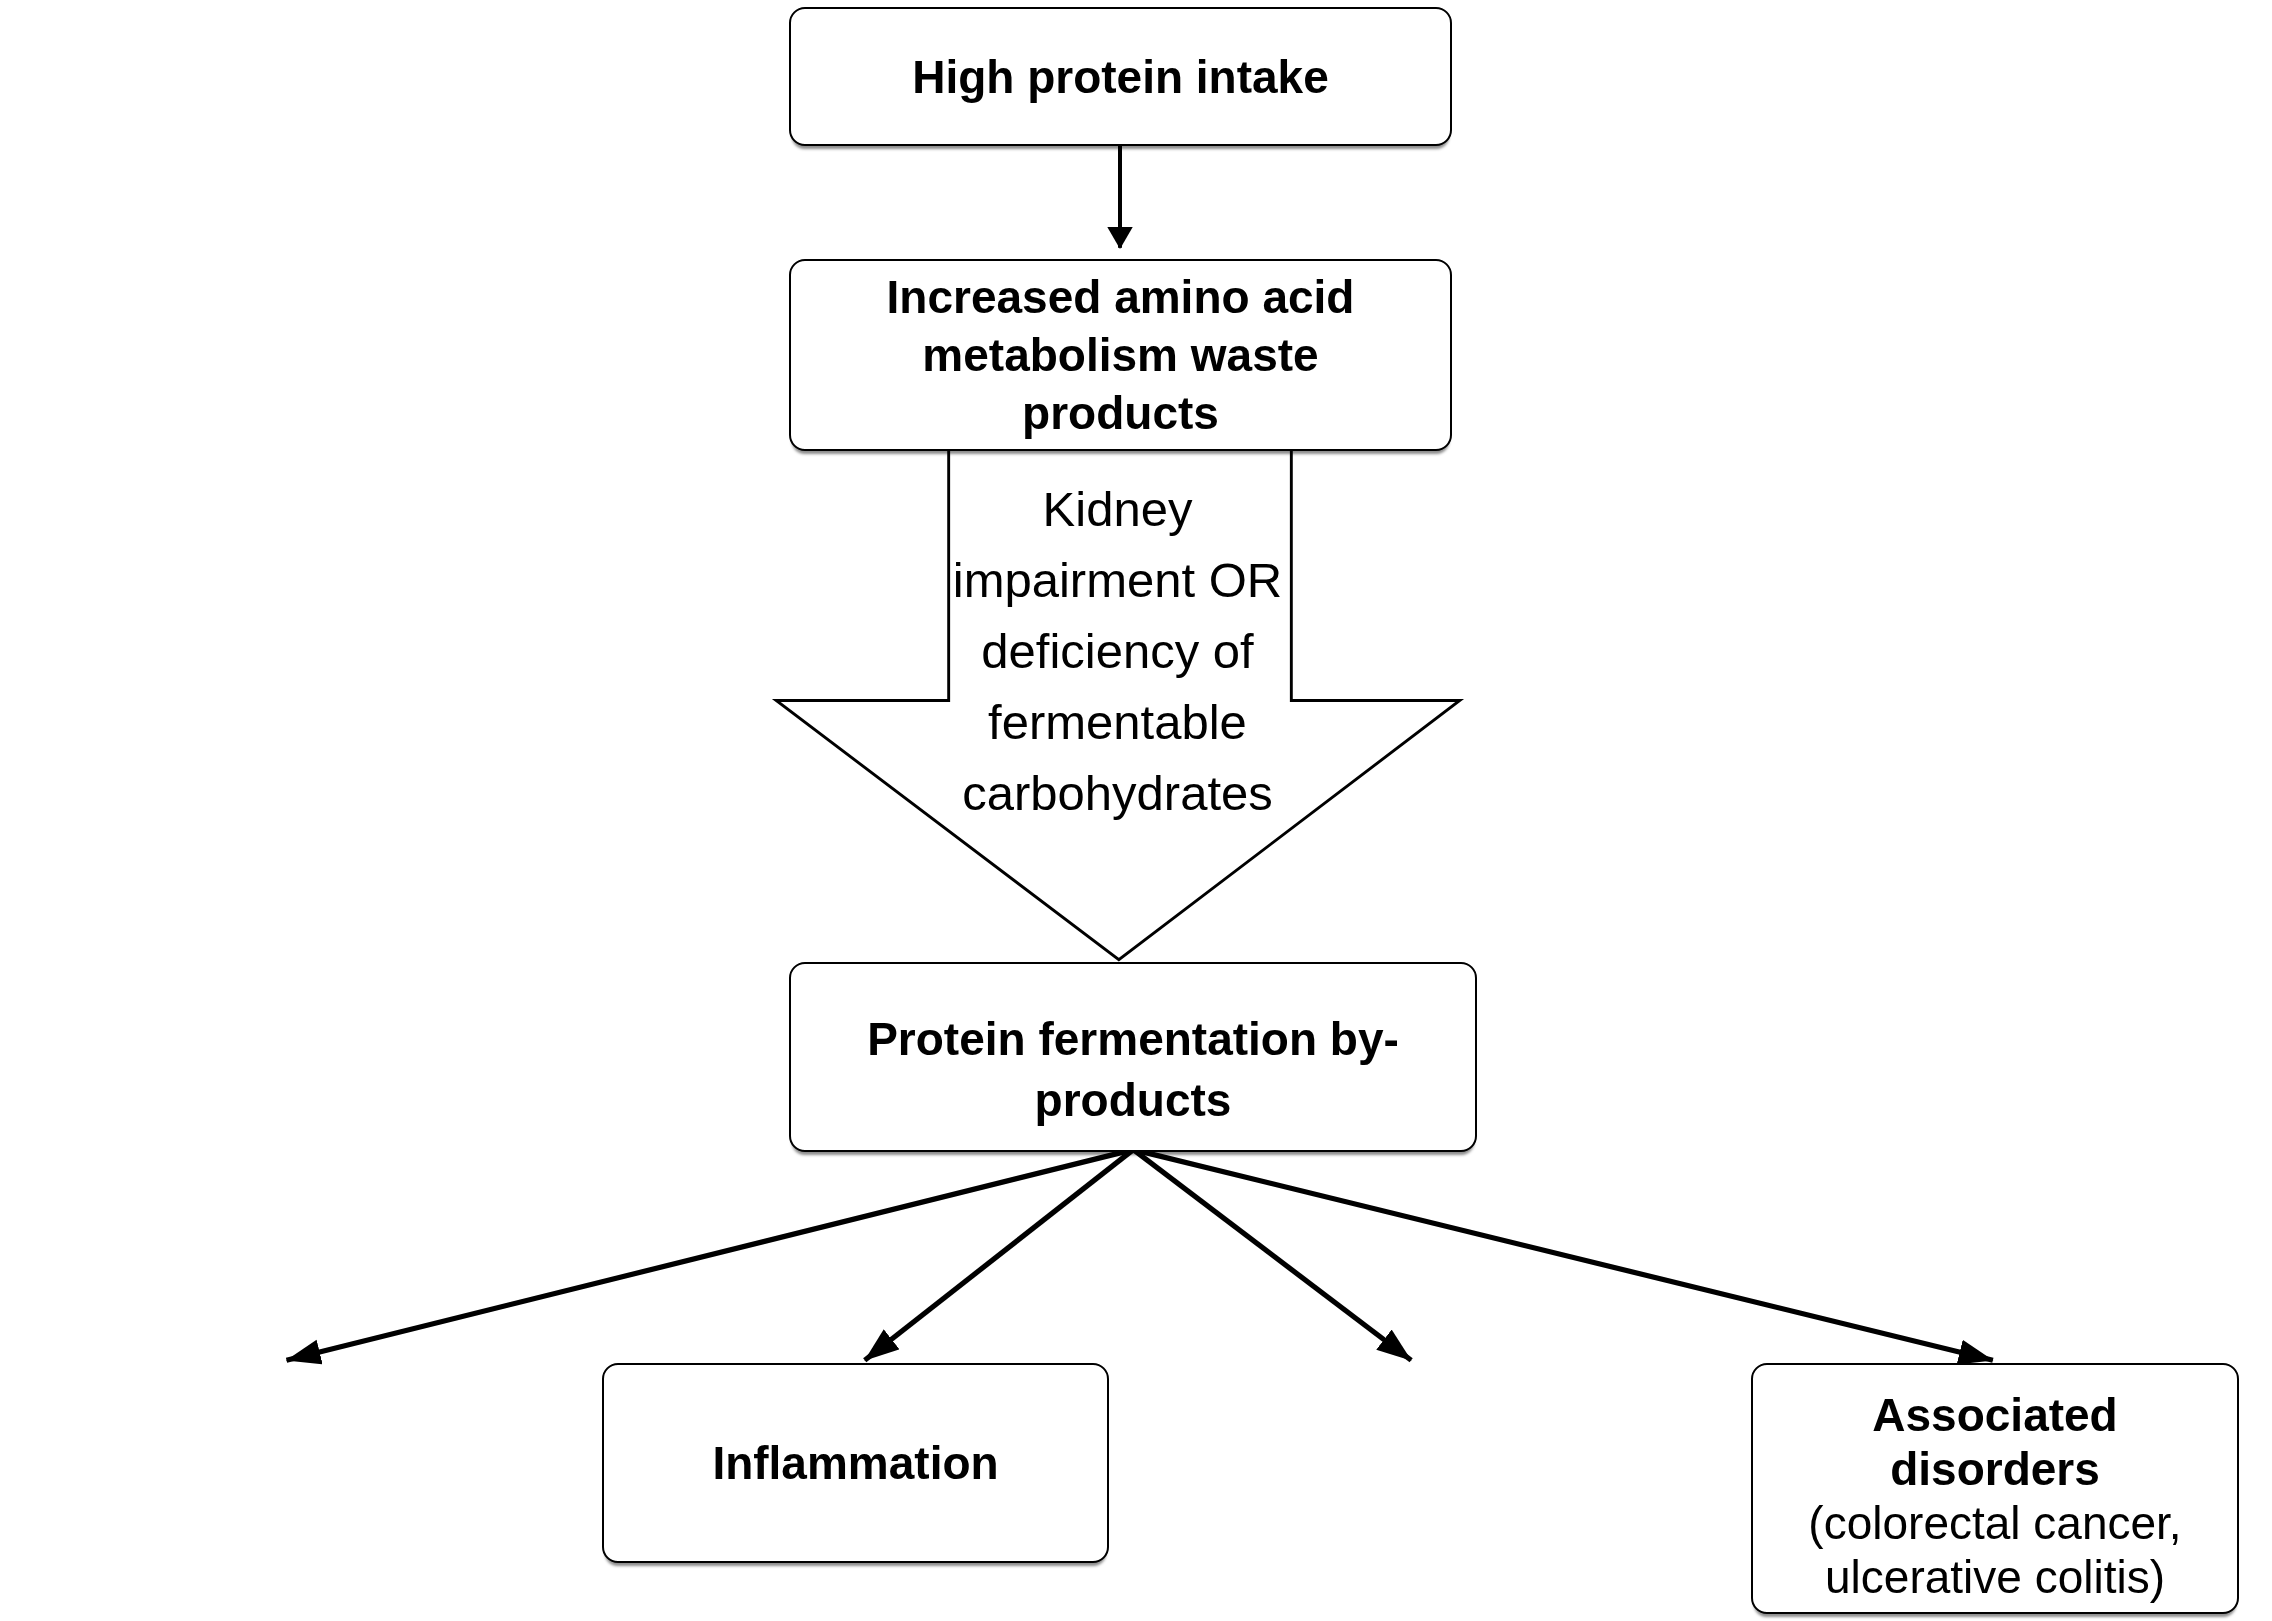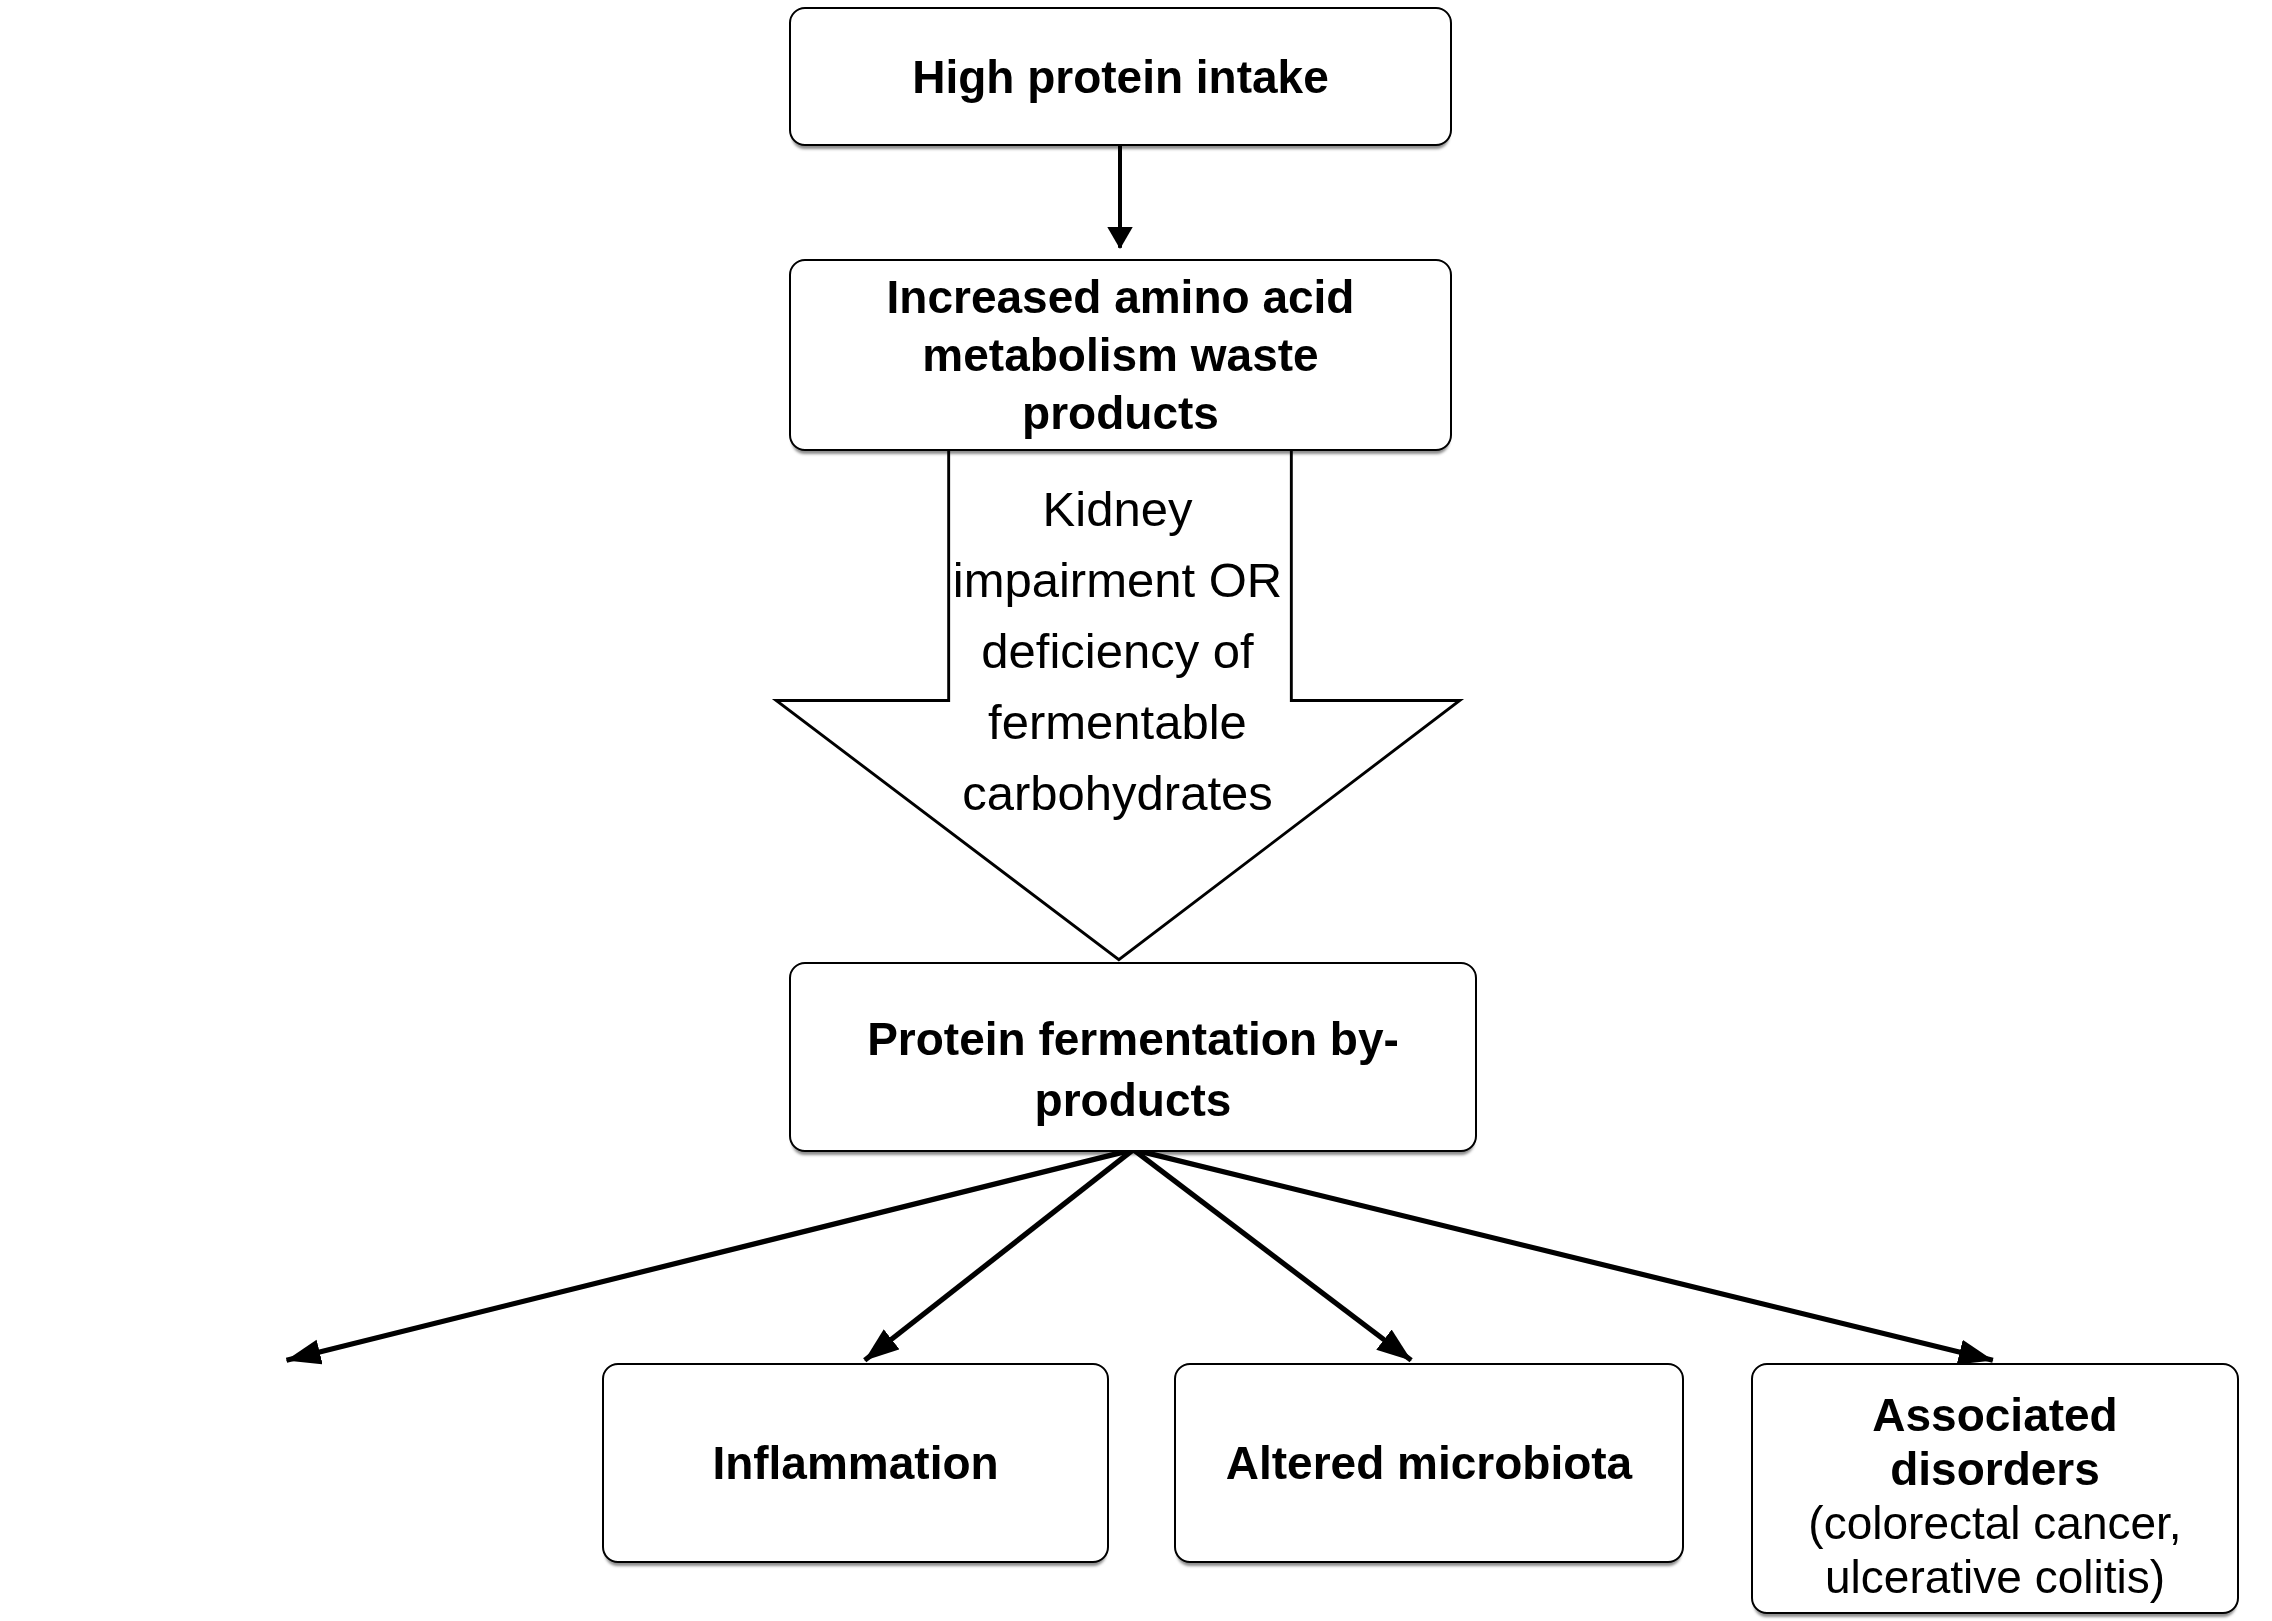--- a/index.html
+++ b/index.html
@@ -103,23 +103,20 @@
   <div class="node n-ferm">
     <span class="label">Protein fermentation by-
 products</span>
   </div>
 
 
   <div class="node n-b2">
     <span class="label">Inflammation</span>
   </div>
 
-  <div class="node n-b3">
-    <span class="label">Altered microbiota</span>
-  </div>
 
   <div class="node n-b4">
     <span class="label">Associated
 disorders</span>
     <span class="sublabel">(colorectal cancer,
 ulcerative colitis)</span>
   </div>
 
 </div>
 

